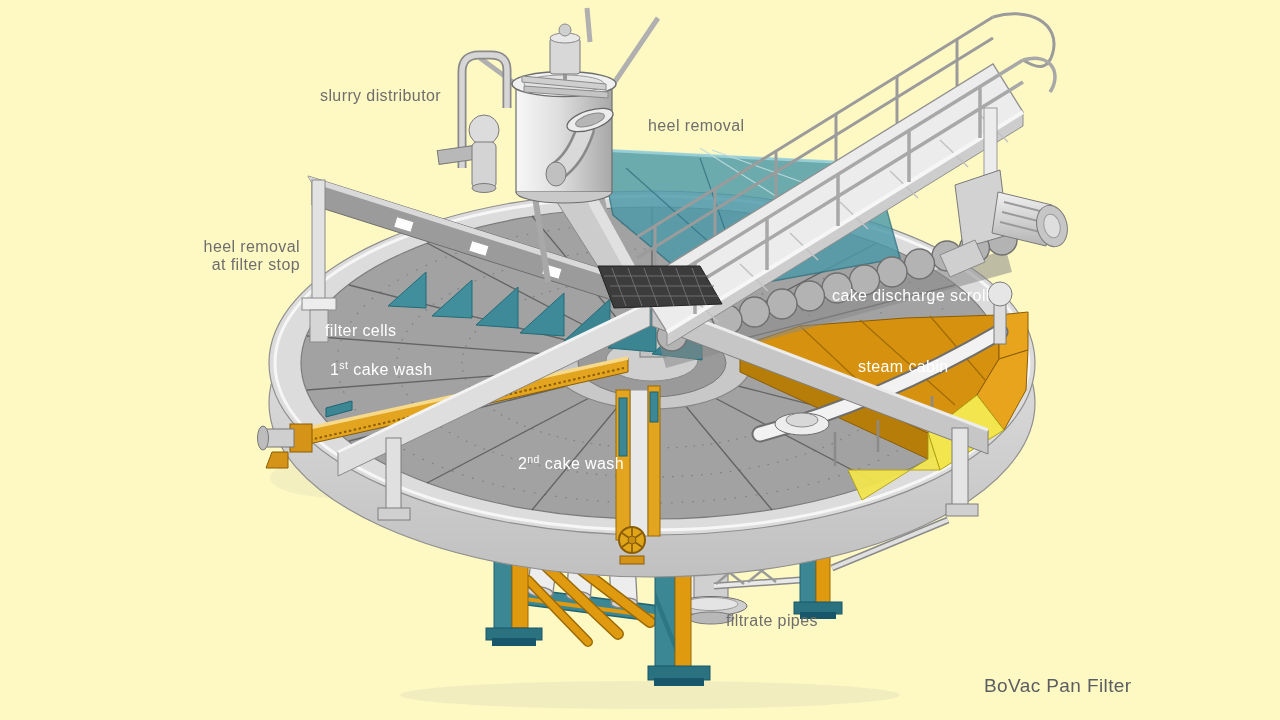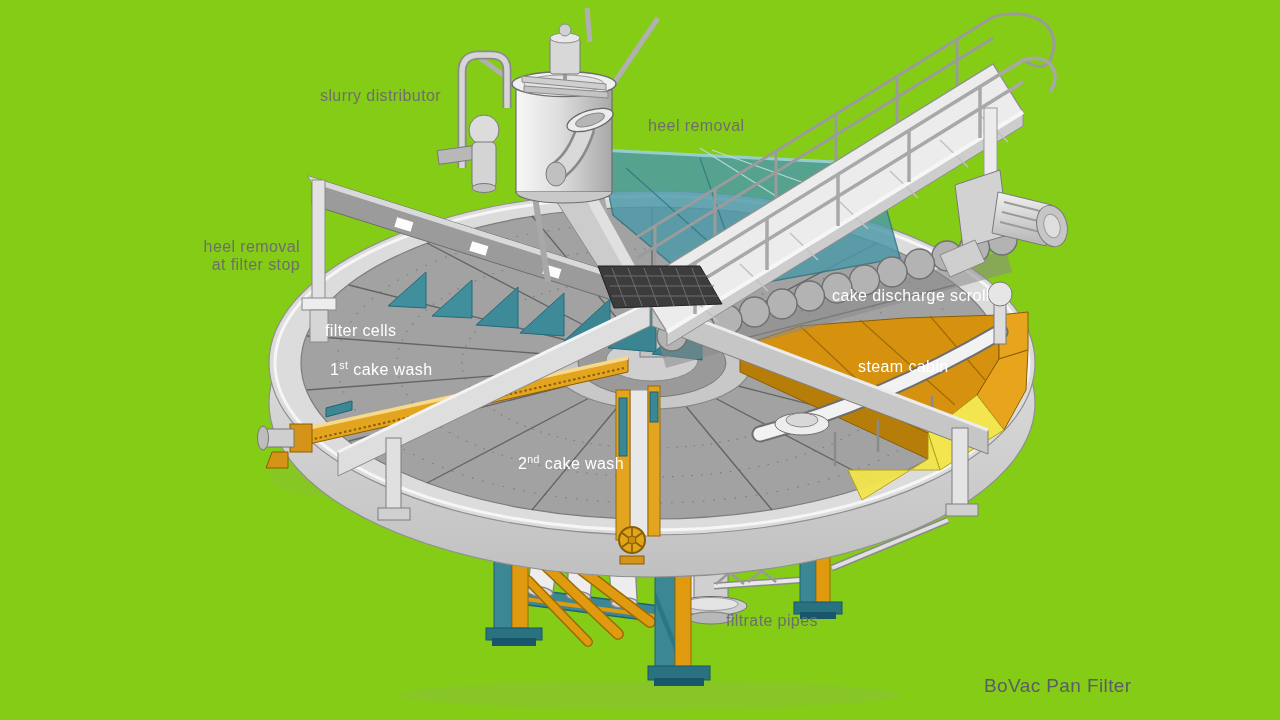--- a/index.html
+++ b/index.html
@@ -1,16 +1,16 @@
 <!DOCTYPE html>
 <html><head>
 <meta charset="utf-8">
 <style>
   html,body{margin:0;padding:0;background:#ffffff;}
-  .stage{position:relative;width:1280px;height:720px;background:#84cc16;overflow:hidden;}
+  .stage{position:relative;width:1280px;height:720px;background:#fef9c3;overflow:hidden;}
   svg{display:block;}
   .lbl{fill:#6e6e6e;font-family:"Liberation Sans",sans-serif;font-size:16px;letter-spacing:.4px;}
   .lblw{fill:#ffffff;font-family:"Liberation Sans",sans-serif;font-size:16px;letter-spacing:.4px;}
   .title{fill:#5a5e63;font-family:"Liberation Sans",sans-serif;font-size:19px;letter-spacing:.4px;}
 </style>
 </head>
 <body>
 
 <div class="stage">
 <svg width="1280" height="720" viewBox="0 0 1280 720">

